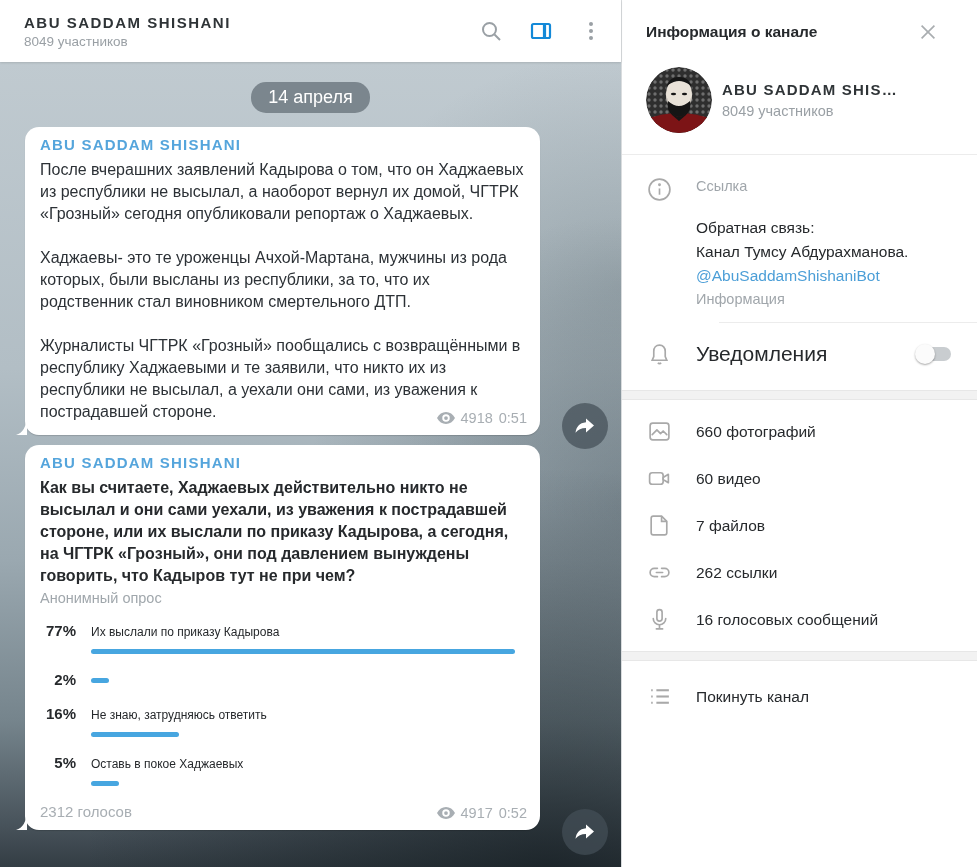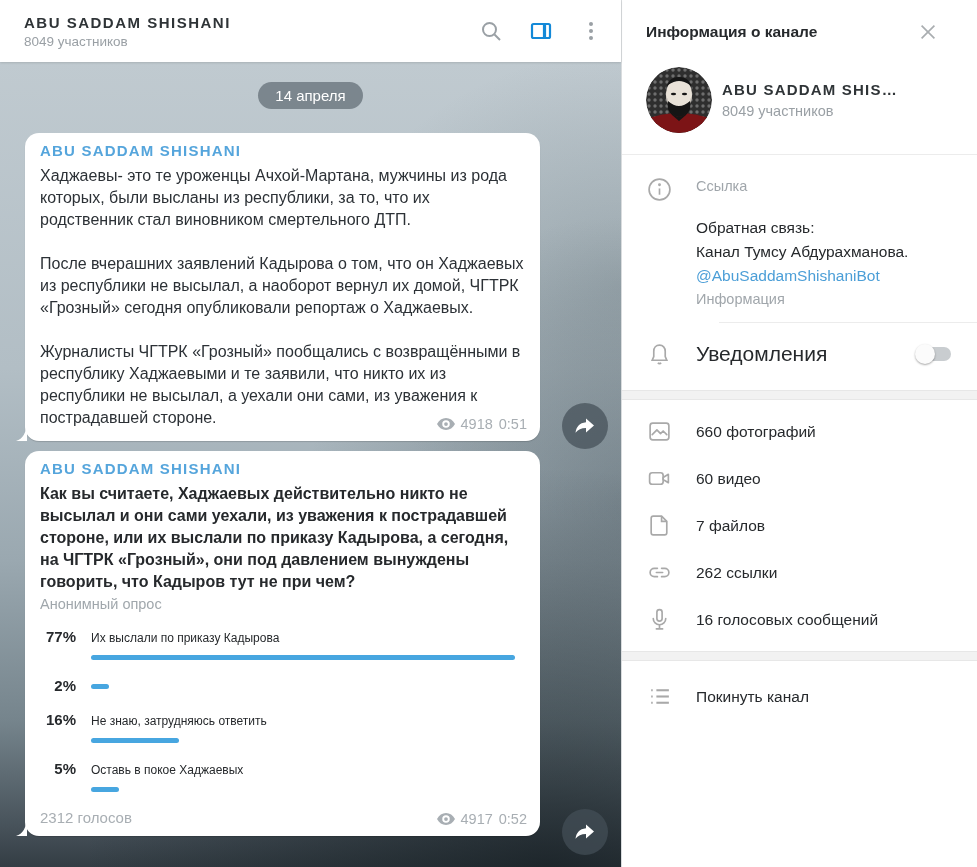--- a/index.html
+++ b/index.html
@@ -17,21 +17,21 @@
   .hicon { width:24px; height:24px; cursor:pointer; display:flex; align-items:center; justify-content:center; }
 
   .chat-bg { flex:1; position:relative; overflow:hidden; padding:14px 0 0 0;
     background:
       radial-gradient(120% 80% at 88% 100%, rgba(16,24,28,0.62), rgba(16,24,28,0) 62%),
       radial-gradient(90% 60% at 103% 55%, rgba(52,66,74,0.38), rgba(52,66,74,0) 60%),
       radial-gradient(70% 45% at 100% 28%, rgba(90,106,112,0.30), rgba(90,106,112,0) 65%),
       linear-gradient(180deg,#c0cad0 0%,#b2bec5 38%,#9aa8b0 62%,#75848c 82%,#47525a 95%,#333d44 100%);
   }
 
-  .date-badge { margin:6px auto 24px auto; width:max-content; background:rgba(97,108,117,0.72); color:#fff; font-size:15px; padding:5px 17px; border-radius:15px; }
+  .date-badge { margin:6px auto 14px auto; width:max-content; background:rgba(97,108,117,0.72); color:#fff; font-size:18px; padding:5px 17px; border-radius:15px; }
 
   .bubble { position:relative; background:#fff; border-radius:14px; width:515px; margin-left:25px; padding:9px 14px 10px 15px; box-shadow:0 1px 1px rgba(0,0,0,0.15); }
   .bubble + .bubble { margin-top:10px; }
   .bubble::after { content:""; position:absolute; left:-9px; bottom:0; width:11px; height:18px; background:#fff;
     clip-path:path("M11 0 L11 18 L0 18 C7 16 10 10 11 0 Z"); }
   .sender-name { color:#55a5dc; font-weight:bold; font-size:15px; letter-spacing:1.2px; margin-bottom:6px; }
   .msg-text { font-size:16px; color:#2c3136; line-height:22px; }
   .msg-text p + p { margin-top:22px; }
   .msg-meta { position:absolute; right:13px; bottom:9px; display:flex; align-items:center; gap:6px; color:#a8aeb3; font-size:14.5px; }
   .eye-icon { width:18px; height:12px; }
@@ -122,22 +122,22 @@
     </div>
   </div>
 
   <div class="chat-bg">
 
     <div class="date-badge">14 апреля</div>
 
     <div class="bubble" style="padding-bottom:12px;">
       <div class="sender-name">ABU SADDAM SHISHANI</div>
       <div class="msg-text">
+        <p>После вчерашних заявлений Кадырова о том, что он Хаджаевых из республики не высылал, а наоборот вернул их домой, ЧГТРК «Грозный» сегодня опубликовали репортаж о Хаджаевых.</p>
         <p>Хаджаевы- это те уроженцы Ачхой-Мартана, мужчины из рода которых, были высланы из республики, за то, что их родственник стал виновником смертельного ДТП.</p>
-        <p>После вчерашних заявлений Кадырова о том, что он Хаджаевых из республики не высылал, а наоборот вернул их домой, ЧГТРК «Грозный» сегодня опубликовали репортаж о Хаджаевых.</p>
         <p style="padding-right:0;">Журналисты ЧГТРК «Грозный» пообщались с возвращёнными в республику Хаджаевыми и те заявили, что никто их из республики не высылал, а уехали они сами, из уважения к пострадавшей стороне.</p>
       </div>
       <div class="msg-meta">
         <svg class="eye-icon" viewBox="0 0 24 16" fill="#a8aeb3">
             <path d="M12 0C7 0 2.7 3 0 8c2.7 5 7 8 12 8s9.3-3 12-8C21.3 3 17 0 12 0zm0 13a5 5 0 1 1 0-10 5 5 0 0 1 0 10zm0-7.5A2.5 2.5 0 1 0 12 10.5 2.5 2.5 0 0 0 12 5.5z"></path>
           </svg>
         <span>4918</span>
         <span>0:51</span>
       </div>
     </div>

